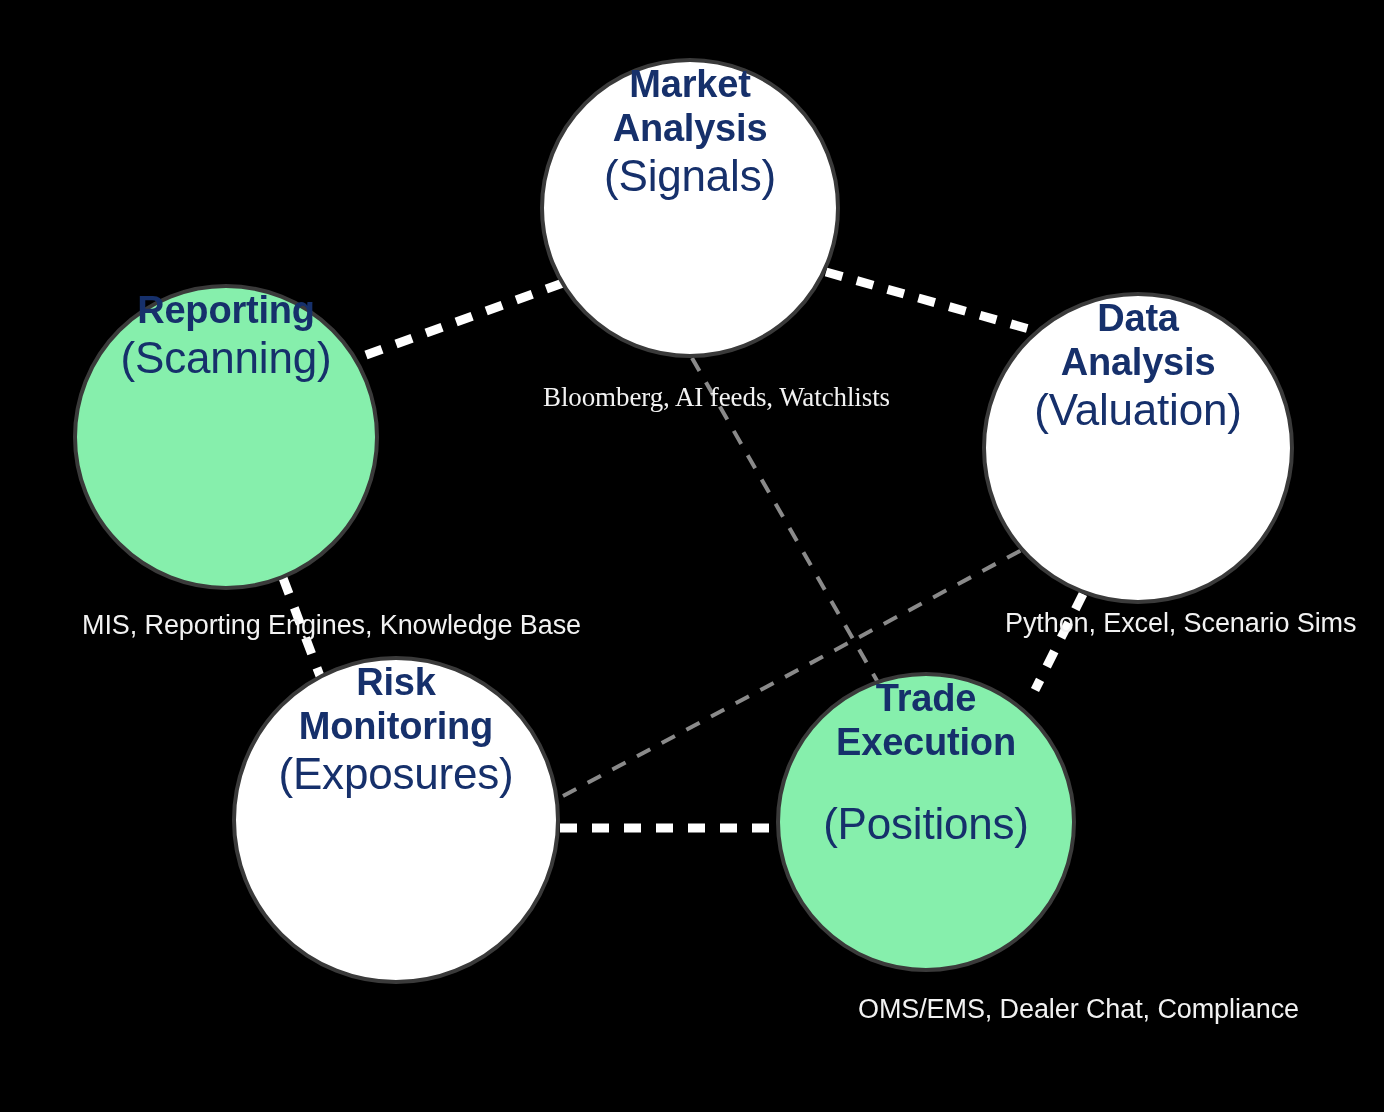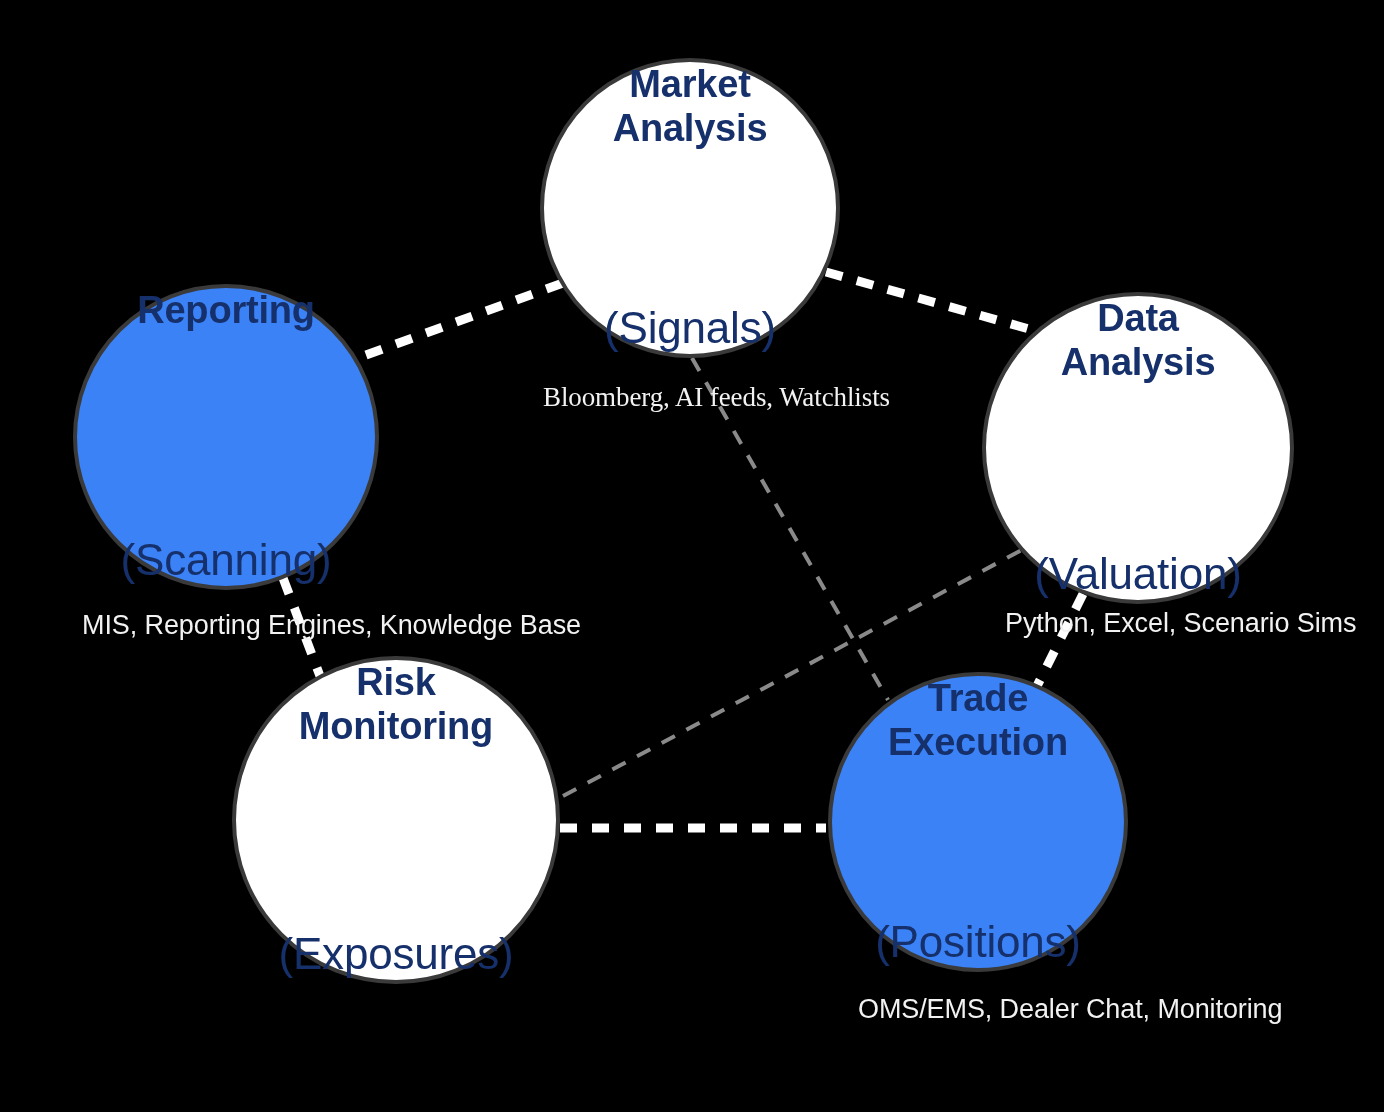--- a/index.html
+++ b/index.html
@@ -26,26 +26,26 @@
     height: 1112px;
     pointer-events: none;
   }
   .node {
     position: absolute;
     border-radius: 50%;
     box-sizing: border-box;
     display: flex;
     flex-direction: column;
     align-items: center;
-    justify-content: space-between;
+    justify-content: flex-start;
     text-align: center;
     border: 4px solid #3a3a3a;
   }
   .node.fill-white { background: #ffffff; }
-  .node.fill-gray  { background: #3b82f6; }
+  .node.fill-gray  { background: #86efac; }
   .node-title {
     color: #16306b;
     font-weight: bold;
     font-size: 38px;
     line-height: 1.16;
     letter-spacing: -0.2px;
   }
   .node-sub {
     color: #16306b;
     font-weight: normal;
@@ -101,26 +101,26 @@
   </div>
 
   <div class="node fill-white" style="left: 232px; top: 656px; width: 328px; height: 328px;">
     <div class="node-title">
       <span>Risk</span><br>
       <span>Monitoring</span>
     </div>
     <div class="node-sub">(Exposures)</div>
   </div>
 
-  <div class="node fill-gray" style="left: 828px; top: 672px; width: 300px; height: 300px;">
+  <div class="node fill-gray" style="left: 776px; top: 672px; width: 300px; height: 300px; gap: 34px;">
     <div class="node-title">
       <span>Trade</span><br>
       <span>Execution</span>
     </div>
     <div class="node-sub">(Positions)</div>
   </div>
 
   <div class="caption" style="left: 543px; top: 381px; font-family: Liberation Serif, serif;">Bloomberg, AI feeds, Watchlists</div>
   <div class="caption" style="left: 82px; top: 609px;">MIS, Reporting Engines, Knowledge Base</div>
   <div class="caption" style="left: 1005px; top: 607px;">Python, Excel, Scenario Sims</div>
-  <div class="caption" style="left: 858px; top: 993px;">OMS/EMS, Dealer Chat, Monitoring</div>
+  <div class="caption" style="left: 858px; top: 993px;">OMS/EMS, Dealer Chat, Compliance</div>
 
 </div>
 
 </body></html>

